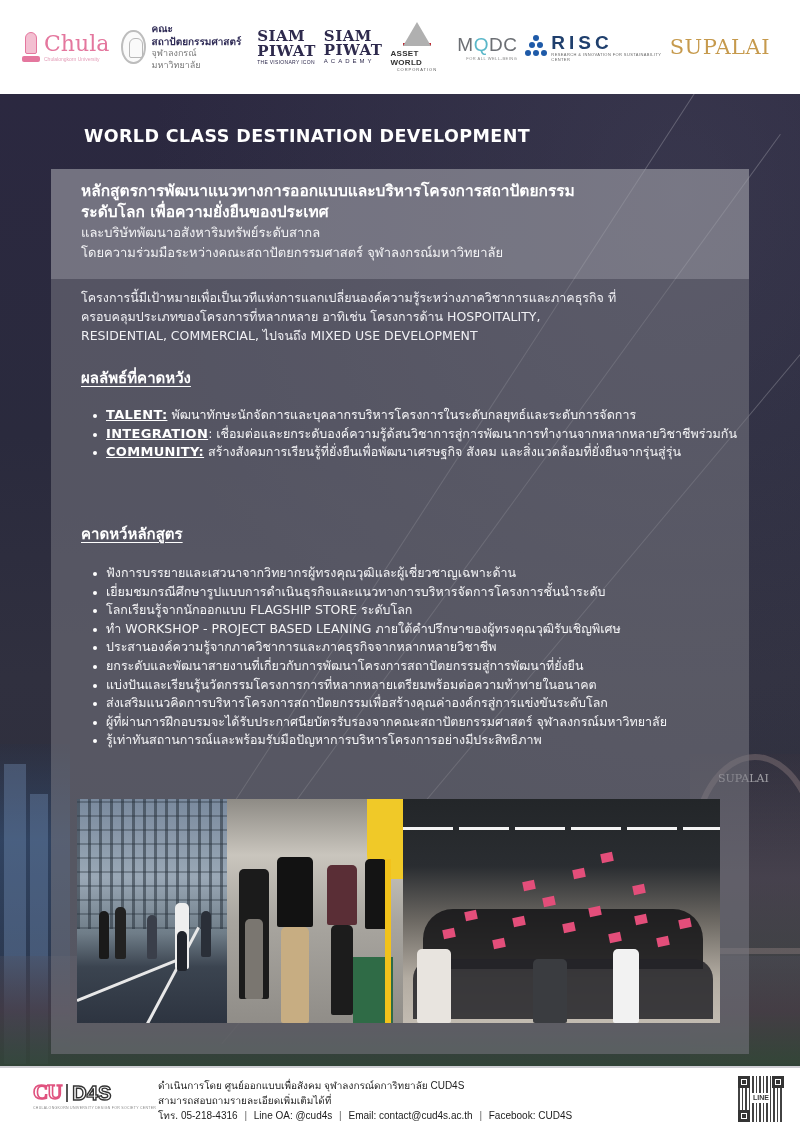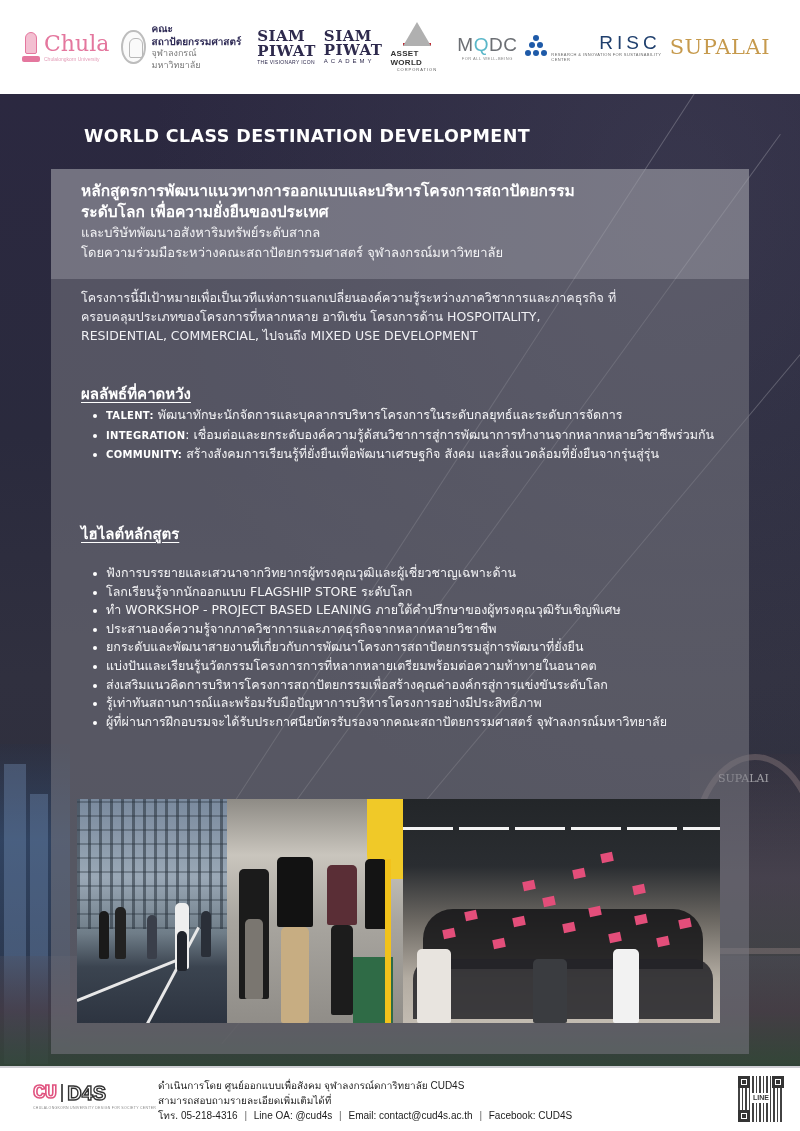--- a/index.html
+++ b/index.html
@@ -53,29 +53,29 @@
     .asset .tri {
       width: 0; height: 0; border-left: 14px solid transparent; border-right: 14px solid transparent;
       border-bottom: 24px solid #b0b0b0; position: relative; margin-bottom: 2px;
     }
     .asset .tri-stripe {
       width: 28px; height: 3px; background: #c0252e; margin-top: -5px; margin-bottom: 3px;
     }
     .asset .w { font-family: "Liberation Sans", sans-serif; font-weight: bold; font-size: 8px; color: #333; letter-spacing: 0.3px; }
     .asset .s { font-family: "Liberation Sans", sans-serif; font-size: 4px; color: #555; letter-spacing: 1px; }
 
-    .mqdc { flex-direction: column; align-items: center; margin-right: 6px; }
+    .mqdc { flex-direction: column; align-items: flex-end; margin-right: 6px; }
     .mqdc .w { font-family: "Liberation Sans", sans-serif; font-size: 19px; color: #6c6f74; letter-spacing: 0.5px; font-weight: normal; }
     .mqdc .w b { color: #5ab7c9; font-weight: normal; }
     .mqdc .s { font-family: "Liberation Sans", sans-serif; font-size: 4px; color: #888; letter-spacing: 0.5px; }
 
     .risc-mark { width: 26px; height: 24px; position: relative; margin-right: 6px; }
     .risc-mark span { position: absolute; width: 6px; height: 6px; border-radius: 50%; background: #1e5aa8; }
     .risc { flex-direction: column; align-items: flex-start; margin-right: 8px; }
-    .risc .w { font-family: "Liberation Sans", sans-serif; font-weight: normal; font-size: 19px; color: #1f3f6d; letter-spacing: 4px; line-height: 1; margin-left: 48px; }
+    .risc .w { font-family: "Liberation Sans", sans-serif; font-weight: bold; font-size: 19px; color: #1f3f6d; letter-spacing: 4px; line-height: 1; }
     .risc .s { font-family: "Liberation Sans", sans-serif; font-size: 4px; color: #666; letter-spacing: 0.4px; }
 
     .supalai .w { font-family: "DejaVu Serif", serif; font-size: 21px; color: #c69a4d; letter-spacing: 0.5px; }
 
     
     .poster {
       position: absolute; left: 0; top: 94px; width: 800px; height: 972px;
       background:
         linear-gradient(180deg, #2b2840 0%, #2a2a3d 35%, #30303f 60%, #2b2e3b 100%);
       overflow: hidden;
@@ -142,21 +142,21 @@
       position: absolute; left: 104px; width: 640px; list-style: none;
     }
     .bullets li {
       position: relative; font-size: 12.5px; color: #f4f4f6; line-height: 18.6px;
       padding-left: 2px;
     }
     .bullets li::before {
       content: ""; position: absolute; left: -11px; top: 8px;
       width: 4px; height: 4px; border-radius: 50%; background: #ffffff;
     }
-    .bullets li .k { font-weight: bold; color: #ffffff; font-size: 10px; letter-spacing: 0.3px; }
+    .bullets li .k { font-weight: bold; color: #ffffff; font-size: 13px; letter-spacing: 0.3px; text-decoration: underline; }
 
     
     .photos {
       position: absolute; left: 77px; top: 705px; width: 643px; height: 224px;
       display: flex;
     }
     .photo { position: relative; overflow: hidden; height: 224px; }
     .photo-1 {
       width: 150px;
       background: linear-gradient(180deg, #7a8a9e 0%, #9aa8b6 35%, #6f7d88 60%, #3b4450 75%, #2d3440 100%);
@@ -198,21 +198,21 @@
     
     .footer {
       position: absolute; left: 0; top: 1066px; width: 800px; height: 65px;
       background: #ffffff; border-top: 2px solid #cfcfd4;
     }
     .cud4s {
       position: absolute; left: 33px; top: 14px; display: flex; flex-direction: column; align-items: flex-start;
     }
     .cud4s .mark { display: flex; align-items: center; }
     .cud4s .cu {
-      font-family: Liberation Mono, monospace; font-weight: bold; font-size: 21px;
+      font-family: Liberation Serif, serif; font-weight: bold; font-size: 21px;
       color: #ffffff; -webkit-text-stroke: 1.6px #e0527f; letter-spacing: -1px; line-height: 1;
     }
     .cud4s .sep { width: 2px; height: 18px; background: #555; margin: 0 4px 0 5px; }
     .cud4s .dys {
       font-family: "Liberation Sans", sans-serif; font-weight: bold; font-size: 20px;
       color: #ffffff; -webkit-text-stroke: 1.4px #333; letter-spacing: 0px; line-height: 1;
     }
     .cud4s .tag { font-family: "Liberation Sans", sans-serif; font-size: 3.5px; color: #888; margin-top: 3px; letter-spacing: 0.3px; }
     .contact {
       position: absolute; left: 158px; top: 10px;
@@ -325,38 +325,39 @@
   </section>
 
   <section class="panel-body"></section>
 
   <div class="intro">
     <div>โครงการนี้มีเป้าหมายเพื่อเป็นเวทีแห่งการแลกเปลี่ยนองค์ความรู้ระหว่างภาควิชาการและภาคธุรกิจ ที่</div>
     <div>ครอบคลุมประเภทของโครงการที่หลากหลาย อาทิเช่น โครงการด้าน HOSPOITALITY,</div>
     <div>RESIDENTIAL, COMMERCIAL, ไปจนถึง MIXED USE DEVELOPMENT</div>
   </div>
 
-  <h2 class="section-title" style="top:288px;">ผลลัพธ์ที่คาดหวัง</h2>
+  <h2 class="section-title" style="top:272px;">ผลลัพธ์ที่คาดหวัง</h2>
   <ul class="bullets" style="top:312px;">
     <li><span class="k">TALENT:</span><span> พัฒนาทักษะนักจัดการและบุคลากรบริหารโครงการในระดับกลยุทธ์และระดับการจัดการ</span></li>
     <li><span class="k">INTEGRATION</span><span>: เชื่อมต่อและยกระดับองค์ความรู้ด้สนวิชาการสู่การพัฒนาการทำงานจากหลากหลายวิชาชีพร่วมกัน</span></li>
     <li><span class="k">COMMUNITY:</span><span> สร้างสังคมการเรียนรู้ที่ยั่งยืนเพื่อพัฒนาเศรษฐกิจ สังคม และสิ่งแวดล้อมที่ยั่งยืนจากรุ่นสู่รุ่น</span></li>
   </ul>
 
-  <h2 class="section-title" style="top:428px;">ไฮไลต์หลักสูตร</h2>
+  <h2 class="section-title" style="top:428px;">คาดหว์หลักสูตร</h2>
   <ul class="bullets" style="top:470px;">
     <li>ฟังการบรรยายและเสวนาจากวิทยากรผู้ทรงคุณวุฒิและผู้เชี่ยวชาญเฉพาะด้าน</li>
+    <li>เยี่ยมชมกรณีศึกษารูปแบบการดำเนินธุรกิจและแนวทางการบริหารจัดการโครงการชั้นนำระดับ</li>
     <li>โลกเรียนรู้จากนักออกแบบ FLAGSHIP STORE ระดับโลก</li>
     <li>ทำ WORKSHOP - PROJECT BASED LEANING ภายใต้คำปรึกษาของผู้ทรงคุณวุฒิรับเชิญพิเศษ</li>
     <li>ประสานองค์ความรู้จากภาควิชาการและภาคธุรกิจจากหลากหลายวิชาชีพ</li>
     <li>ยกระดับและพัฒนาสายงานที่เกี่ยวกับการพัฒนาโครงการสถาปัตยกรรมสู่การพัฒนาที่ยั่งยืน</li>
     <li>แบ่งปันและเรียนรู้นวัตกรรมโครงการการที่หลากหลายเตรียมพร้อมต่อความท้าทายในอนาคต</li>
     <li>ส่งเสริมแนวคิดการบริหารโครงการสถาปัตยกรรมเพื่อสร้างคุณค่าองค์กรสู่การแข่งขันระดับโลก</li>
+    <li>ผู้ที่ผ่านการฝึกอบรมจะได้รับประกาศนียบัตรรับรองจากคณะสถาปัตยกรรมศาสตร์ จุฬาลงกรณ์มหาวิทยาลัย</li>
     <li>รู้เท่าทันสถานการณ์และพร้อมรับมือปัญหาการบริหารโครงการอย่างมีประสิทธิภาพ</li>
-    <li>ผู้ที่ผ่านการฝึกอบรมจะได้รับประกาศนียบัตรรับรองจากคณะสถาปัตยกรรมศาสตร์ จุฬาลงกรณ์มหาวิทยาลัย</li>
   </ul>
 
   <div class="photos">
     <div class="photo photo-1" title="participants walking outside glass office tower">
       <div class="grid"></div>
       <div class="lane" style="left:0;top:200px;width:120px;transform:rotate(-22deg);"></div>
       <div class="lane" style="left:70px;top:224px;width:110px;transform:rotate(-62deg);"></div>
       <div class="person" style="left:22px;top:112px;width:10px;height:48px;background:#1a1a1a;"></div>
       <div class="person" style="left:38px;top:108px;width:11px;height:52px;background:#222;"></div>
       <div class="person" style="left:70px;top:116px;width:10px;height:44px;background:#3a3f4a;"></div>

